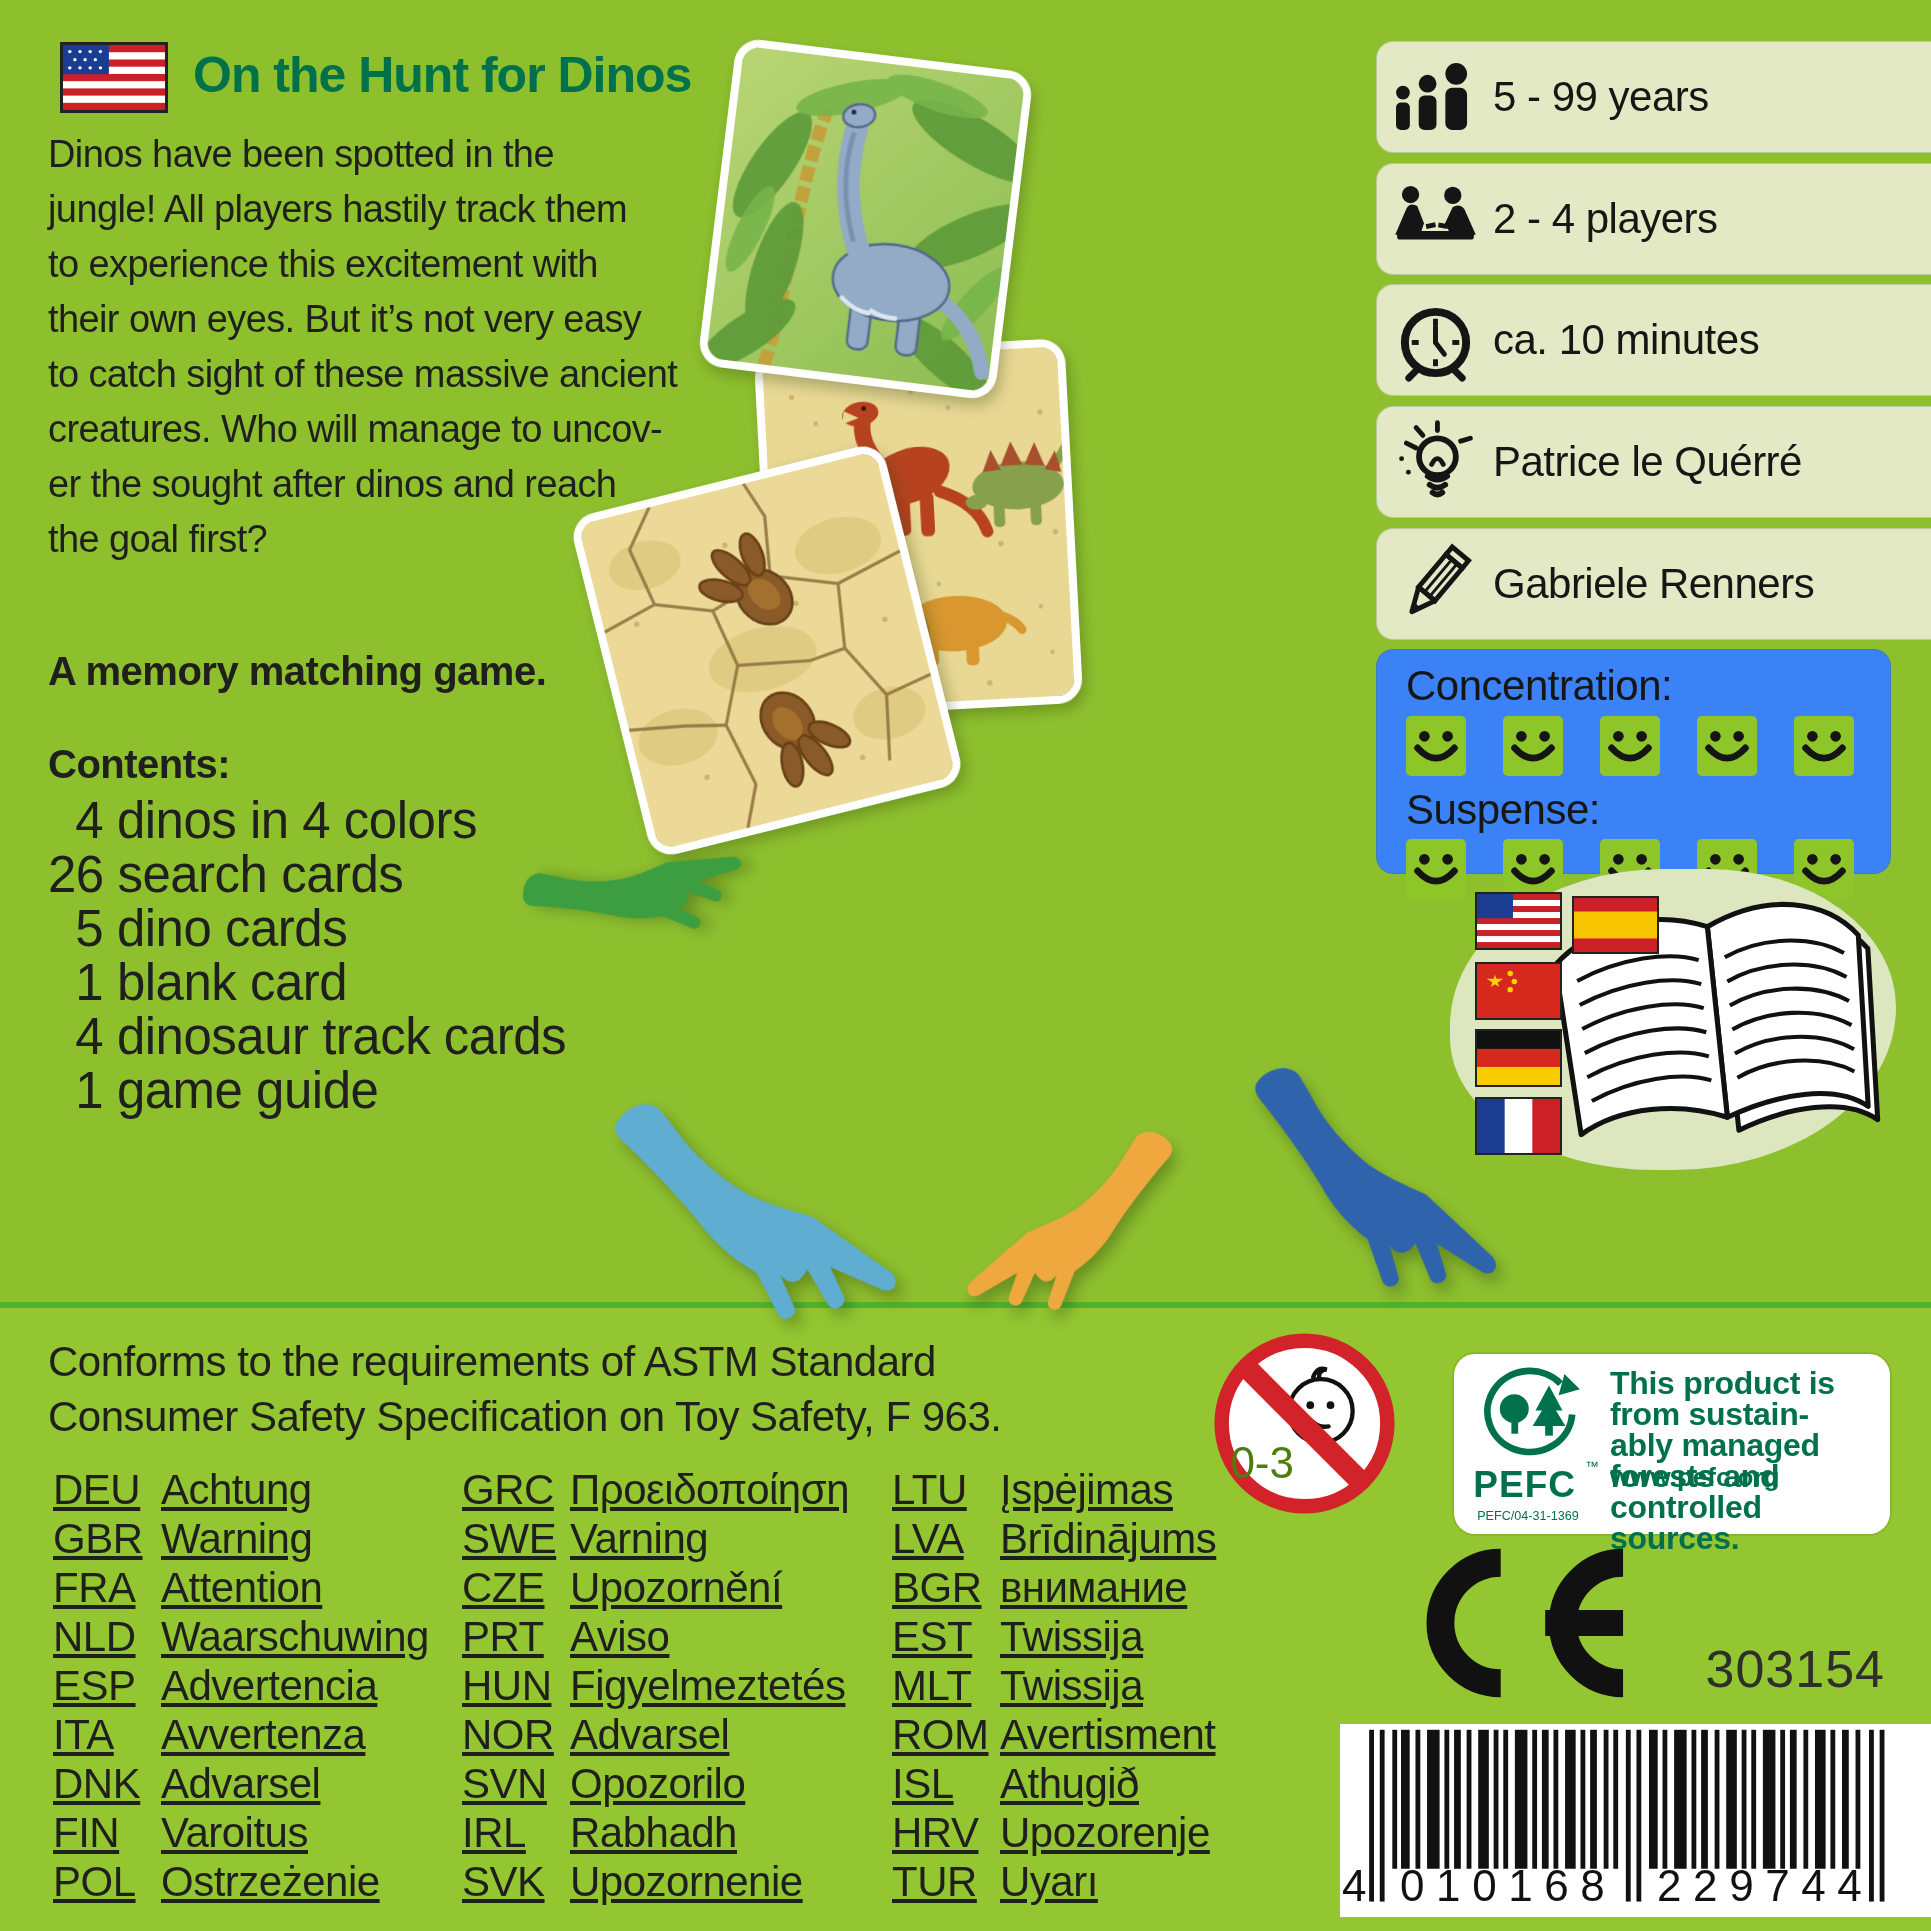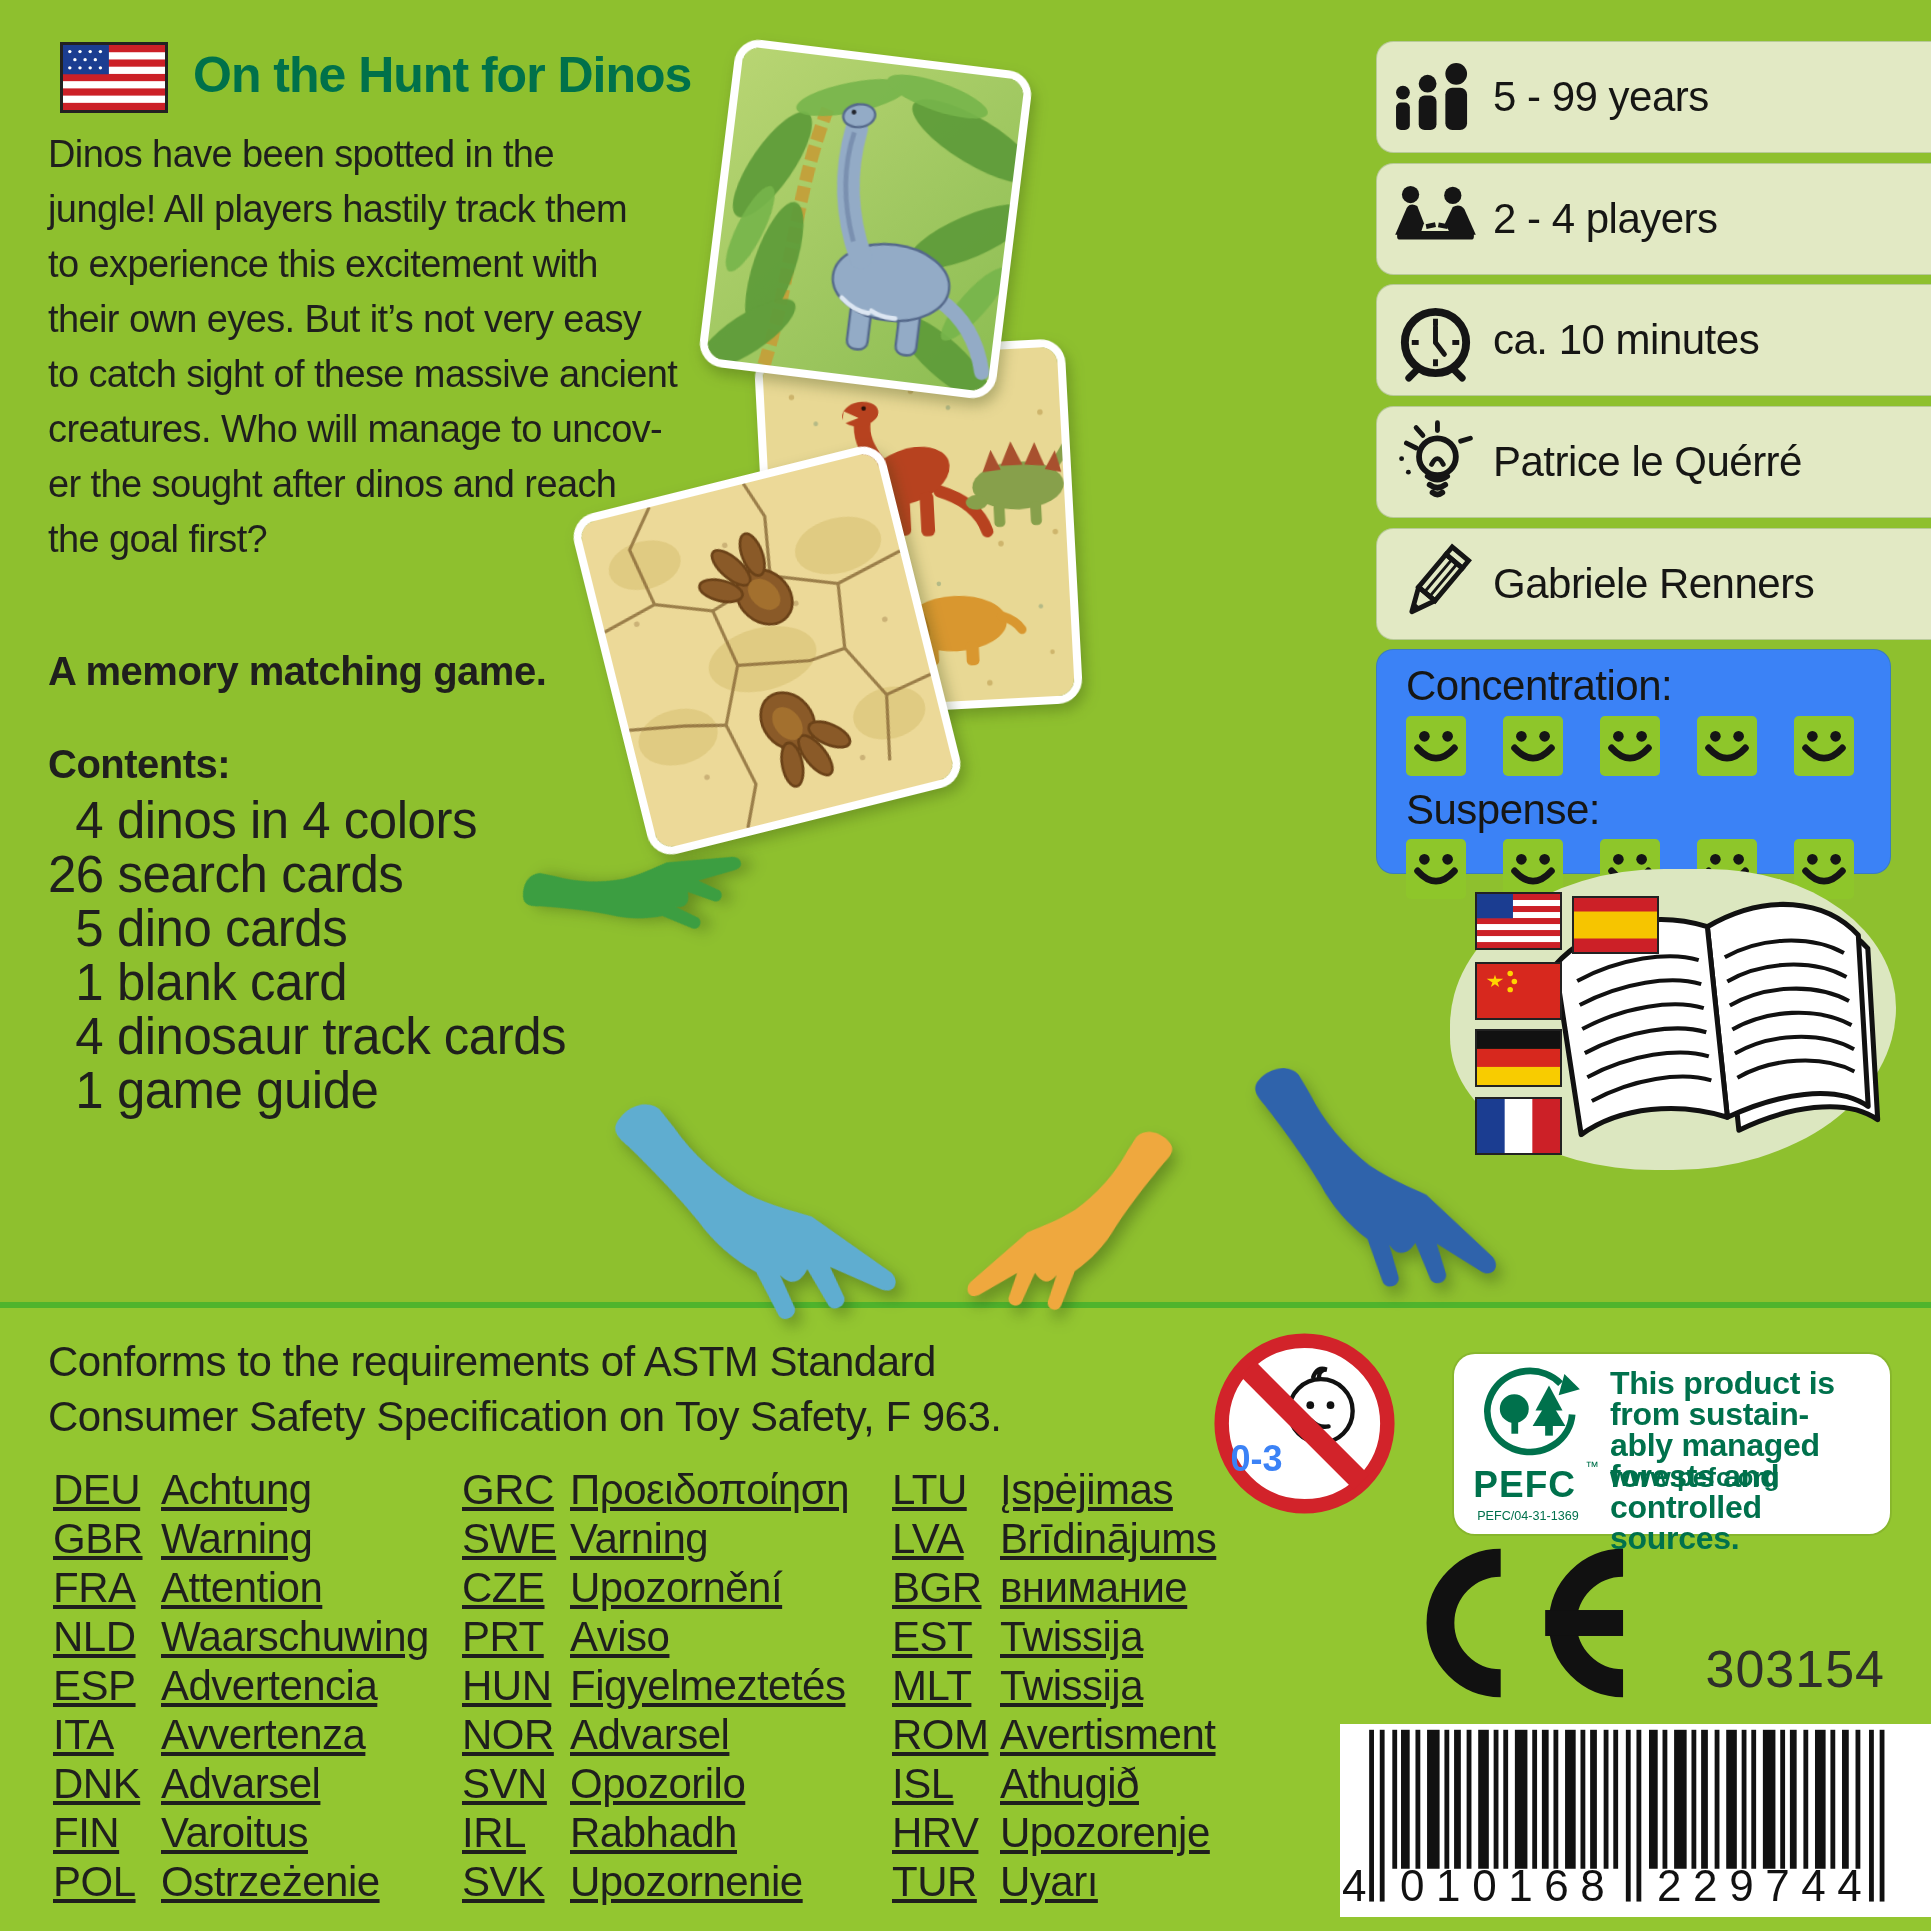--- a/index.html
+++ b/index.html
@@ -45,21 +45,21 @@
   .flag{position:absolute;width:87px;height:58px;border:2.9px solid #222;box-sizing:border-box;background:#fff;}
   .flag svg{display:block;width:100%;height:100%;}
   
   #astm-text{left:48px;top:1334px;font-size:42px;line-height:55px;letter-spacing:-0.5px;white-space:pre-line;}
   .lang-col{position:absolute;top:1466px;font-size:42px;letter-spacing:-0.5px;}
   #lang-col1{left:53px;} #lang-col2{left:462px;} #lang-col3{left:892px;}
   .lang-row{height:49px;display:flex;align-items:flex-start;text-decoration:underline;}
   .lang-code{display:inline-block;width:108px;flex:0 0 108px;}
   .lang-word{white-space:nowrap;}
   #age-warning{left:1213px;top:1332px;width:183px;height:183px;}
-  #age-warning-label{position:absolute;left:17.4px;top:106px;font-size:36px;font-weight:bold;color:#3b82f6;}
+  #age-warning-label{position:absolute;left:17.4px;top:106px;font-size:44px;font-weight:normal;color:#4d7c0f;}
   #pefc-label{left:1454px;top:1354px;width:436px;height:180px;background:#fff;border-radius:21px;
               box-shadow:0 0 0 1.9px rgba(0,0,0,.08);}
   #pefc-logo{position:absolute;left:13.5px;top:9.7px;width:135px;height:160px;color:#00714c;}
   #pefc-wordmark{position:absolute;left:5.8px;top:100px;font-size:37px;font-weight:bold;color:#00714c;letter-spacing:1px;}
   #pefc-tm{position:absolute;left:118px;top:95px;font-size:13.5px;color:#00714c;}
   #pefc-cert{position:absolute;left:9.7px;top:145px;font-size:12.6px;color:#00714c;}
   #pefc-text{position:absolute;left:156px;top:13.5px;font-size:32px;line-height:31px;font-weight:bold;
              color:#00714c;white-space:pre-line;letter-spacing:-0.3px;}
   #pefc-url{position:absolute;left:156px;top:108px;font-size:26px;font-weight:bold;color:#00714c;}
   #ce-mark{left:1408px;top:1543px;width:241px;height:160px;}

